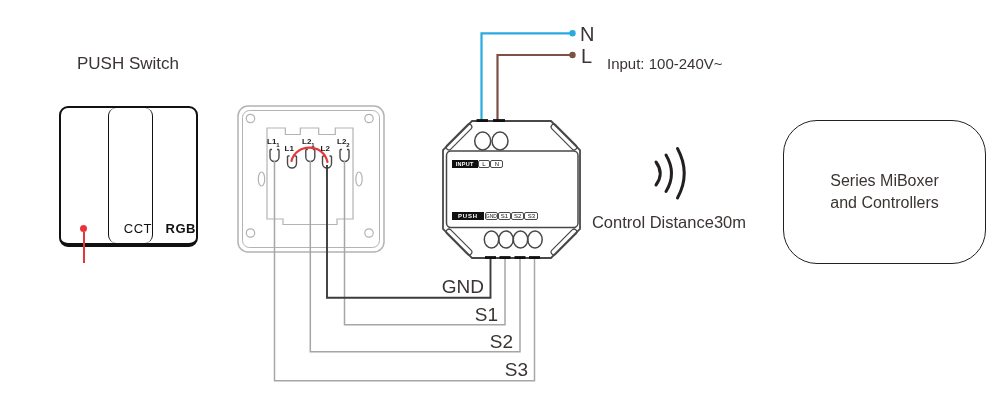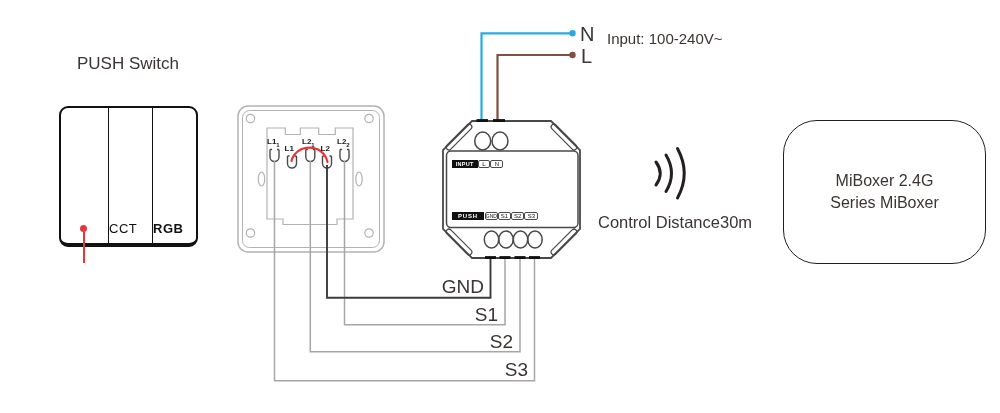--- a/index.html
+++ b/index.html
@@ -20,21 +20,21 @@
   .wgray{stroke:var(--wire_gray);stroke-width:1.5;fill:none;}
   .wblack{stroke:var(--wire_black);stroke-width:1.9;fill:none;}
   .wblue{stroke:var(--wire_blue);stroke-width:2.2;fill:none;}
   .wbrown{stroke:var(--wire_brown);stroke-width:2.2;fill:none;}
   .redline{stroke:var(--accent_red);stroke-width:2.2;fill:none;stroke-linecap:round;}
   .sigarc{stroke:#231f20;stroke-width:3;fill:none;stroke-linecap:round;}
   .title{font-size:17px;line-height:23px;text-align:center;}
   .cap19{font-size:19px;line-height:20px;}
   .switch{position:absolute;left:59px;top:106px;width:139px;height:141px;border:2px solid #111;
           border-bottom-width:4px;border-radius:9px;display:flex;box-sizing:border-box;background:#fff;}
-  .sw-col{position:relative;height:100%;display:flex;align-items:flex-end;justify-content:flex-start;}
+  .sw-col{position:relative;height:100%;display:flex;align-items:flex-end;justify-content:flex-end;border-radius:8px;}
   .sw-col span{margin-bottom:7px;font-size:13px;letter-spacing:.5px;color:#111;}
   .c1{width:47px;} .c2{width:45px;border-left:1.8px solid #111;border-right:1.8px solid #111;box-sizing:border-box;} .c3{flex:1;font-weight:bold;}
   .reddot{position:absolute;left:80px;top:225px;width:7px;height:7px;border-radius:50%;background:var(--accent_red);}
   .redstem{position:absolute;left:82.6px;top:232px;width:2px;height:31px;background:var(--accent_red);}
   .tlabel{position:absolute;font-size:8px;font-weight:bold;color:#1a1a1a;line-height:8px;}
   .tlabel sub{font-size:6px;}
   .cbox{position:absolute;box-sizing:border-box;display:flex;align-items:center;justify-content:center;}
   .blackbox{background:var(--box_black);color:#fff;font-weight:bold;}
   .whitebox{background:#fff;border:1px solid #4a4a4a;border-radius:2px;color:#111;}
   .receiver{position:absolute;left:783px;top:120px;width:201px;height:142px;border:1.7px solid #231f20;
@@ -138,27 +138,27 @@
   <div class="cbox whitebox" style="left:477.7px;top:160px;width:12.6px;height:8.4px;font-size:6px;">L</div>
   <div class="cbox whitebox" style="left:490.3px;top:160px;width:13px;height:8.4px;font-size:6px;">N</div>
   <div class="cbox blackbox" style="left:451.7px;top:211.7px;width:32.6px;height:8.4px;font-size:6px;letter-spacing:.8px;">PUSH</div>
   <div class="cbox whitebox" style="left:485px;top:211.7px;width:12.7px;height:8.4px;font-size:5px;">GND</div>
   <div class="cbox whitebox" style="left:497.7px;top:211.7px;width:13.3px;height:8.4px;font-size:6px;">S1</div>
   <div class="cbox whitebox" style="left:511px;top:211.7px;width:13.3px;height:8.4px;font-size:6px;">S2</div>
   <div class="cbox whitebox" style="left:524.3px;top:211.7px;width:14px;height:8.4px;font-size:6px;">S3</div>
 
   <div class="abs cap19" style="left:580px;top:24px;font-size:20px;">N</div>
   <div class="abs cap19" style="left:581px;top:46px;font-size:20px;">L</div>
-  <div class="abs" style="left:607px;top:30px;font-size:15px;">Input: 100-240V~</div>
+  <div class="abs" style="left:607px;top:55px;font-size:15px;">Input: 100-240V~</div>
 
-  <div class="abs" style="left:598px;top:213px;width:176px;text-align:left;font-size:16.5px;">Control Distance30m</div>
+  <div class="abs" style="left:570px;top:213px;width:176px;text-align:right;font-size:16.5px;">Control Distance30m</div>
 
   <div class="receiver">
-    <span>MiBoxer 2.4G</span>
     <span>Series MiBoxer</span>
+    <span>and Controllers</span>
   </div>
 
   <div class="abs cap19" style="left:385px;top:277px;width:99px;text-align:right;">GND</div>
   <div class="abs cap19" style="left:399px;top:304.5px;width:99px;text-align:right;">S1</div>
   <div class="abs cap19" style="left:414px;top:331.5px;width:99px;text-align:right;">S2</div>
   <div class="abs cap19" style="left:429px;top:360px;width:99px;text-align:right;">S3</div>
 
 </div>
 
 </body></html>

